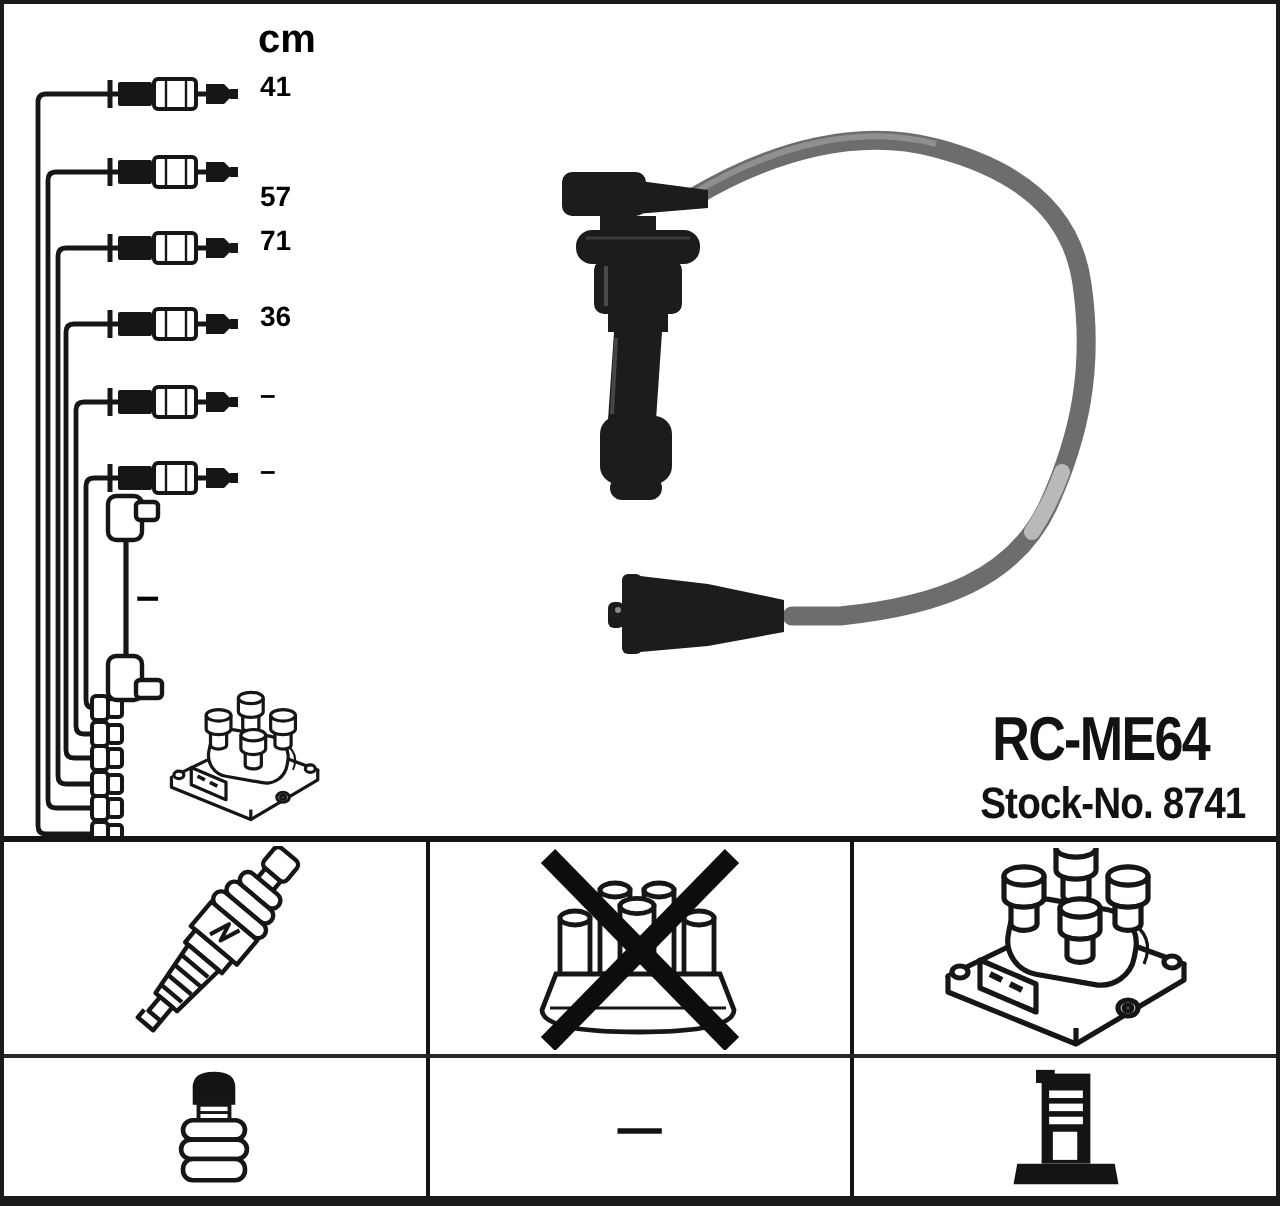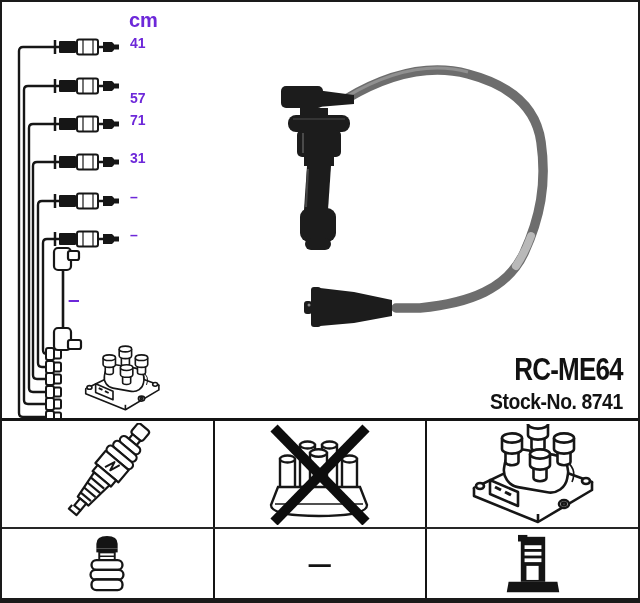--- a/index.html
+++ b/index.html
@@ -2,26 +2,26 @@
 <html><head>
 <meta charset="utf-8">
 <style>
   html,body{margin:0;padding:0;background:#e8e8e8;}
   #stage{
     position:relative; width:640px; height:603px; box-sizing:border-box;
     background:#ffffff; border:2px solid #1a1a1a; border-bottom-width:5px;
     font-family:"Liberation Sans","DejaVu Sans",sans-serif; overflow:hidden;
   }
   #diagram-svg{position:absolute; left:0; top:0; width:636px; height:596px; z-index:1;}
-  .t{position:absolute; z-index:2; font-weight:bold; color:#6d28d9; white-space:nowrap; line-height:1;}
+  .t{position:absolute; z-index:2; font-weight:bold; color:#000000; white-space:nowrap; line-height:1;}
   #t-cm{left:127px; top:8px;  font-size:20px;}
   .val{left:128px; font-size:14px;}
   #v0{top:34px;} #v1{top:89px;} #v2{top:111px;} #v3{top:149px;} #v4{top:188px;} #v5{top:226px;}
   #t-linkdash{left:66px; top:286px; font-size:21px;}
-  #product-block{position:absolute; right:15px; top:352px; z-index:2; text-align:right;}
+  #product-block{position:absolute; right:15px; top:352px; z-index:2; text-align:left;}
   #t-code{font-size:31px; font-weight:bold; color:#121212; letter-spacing:-1px;
           transform:scaleX(0.84); transform-origin:right center; line-height:1.05;}
   #t-stock{font-size:22px; font-weight:bold; color:#121212; letter-spacing:-0.5px;
           transform:scaleX(0.88); transform-origin:right center; margin-top:3px; line-height:1.05;}
   #grid{
     position:absolute; left:0; bottom:0; width:636px; height:177px; z-index:2;
     border-top:3px solid #141414; display:flex; flex-direction:column; background:#fff;
   }
   .grow{display:flex; width:100%;}
   #grow1{height:106px;}
@@ -152,21 +152,21 @@
         <polygon points="352,290 390,298 390,314 352,321"></polygon>
       </g>
       <circle cx="307" cy="303" r="1.5" fill="#8a8a8a"></circle>
     </g>
   </svg>
 
   <div class="t" id="t-cm">cm</div>
   <div class="t val" id="v0">41</div>
   <div class="t val" id="v1">57</div>
   <div class="t val" id="v2">71</div>
-  <div class="t val" id="v3">31</div>
+  <div class="t val" id="v3">36</div>
   <div class="t val" id="v4">–</div>
   <div class="t val" id="v5">–</div>
   <div class="t" id="t-linkdash">–</div>
 
   <div id="product-block">
     <div id="t-code">RC-ME64</div>
     <div id="t-stock">Stock-No. 8741</div>
   </div>
 
   <div id="grid">

